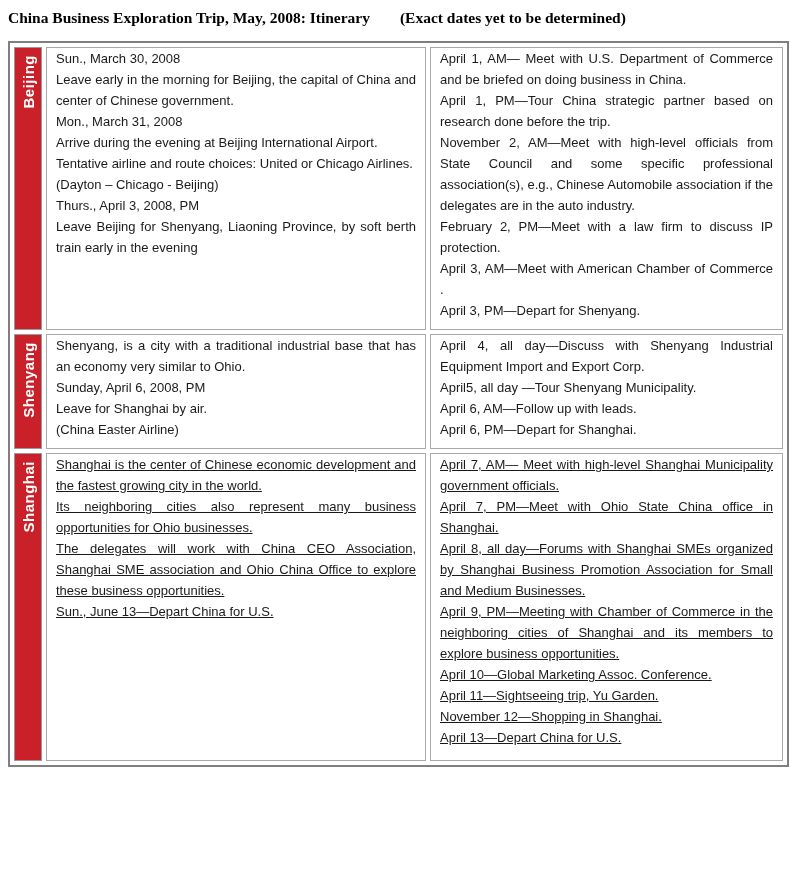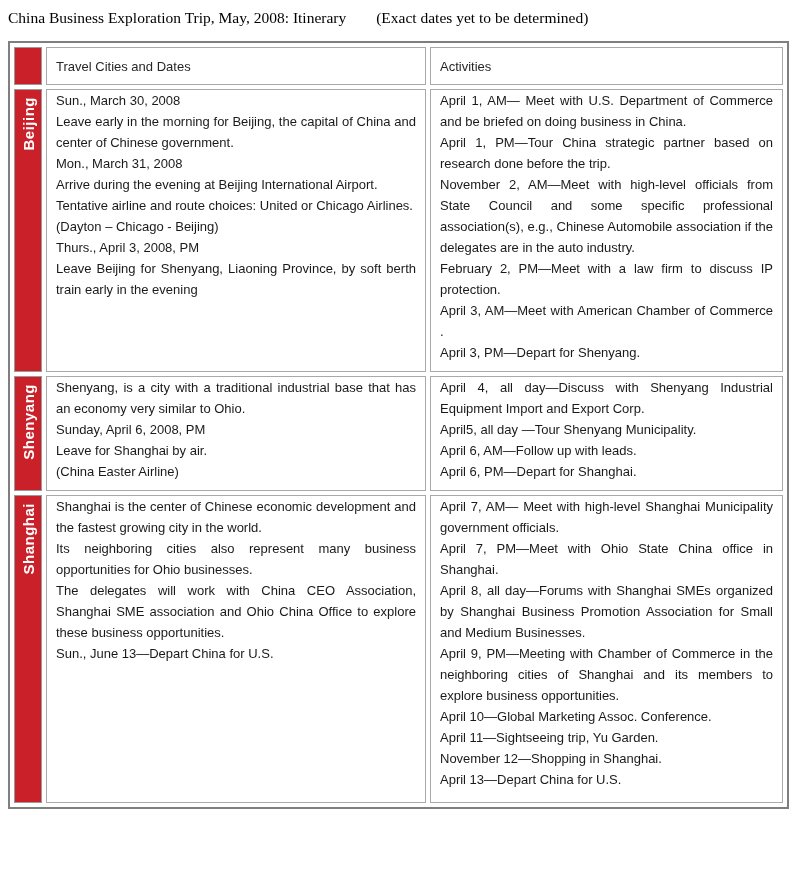--- a/index.html
+++ b/index.html
@@ -7,21 +7,21 @@
   body {
     width: 798px; height: 877px; overflow: hidden;
     font-family: "Liberation Sans", sans-serif;
     color: #1a1a1a;
   }
   .page { padding: 6px 8px; }
 
   
   .title-row {
     font-family: "Liberation Serif", serif;
-    font-weight: normal;
+    font-weight: bold;
     font-size: 15.5px;
     color: #000;
     margin: 3px 0 0 0;
     white-space: nowrap;
   }
   .title-note { margin-left: 26px; }
 
   
   table.itinerary {
     border-collapse: separate;
@@ -61,45 +61,40 @@
     color: #262626;
   }
   .text-cell {
     padding: 0 9px 8px 9px;
     font-size: 13px;
     line-height: 21px;
   }
   .text-cell p { margin: 0; text-align: justify; }
   tr.row-beijing  td { height: 278px; }
   tr.row-shenyang td { height: 112px; }
-  tr.row-shanghai td { height: 308px; }
+  tr.row-shanghai td { height: 308px; text-decoration: underline; }
 </style>
 </head>
 <body>
 
 <div class="page">
 
   <div class="title-row">
     <span>China Business Exploration Trip, May, 2008: Itinerary</span>
     <span class="title-note">(Exact dates yet to be determined)</span>
   </div>
 
   <table class="itinerary">
     <colgroup>
       <col style="width:28px">
       <col style="width:380px">
       <col style="width:353px">
     </colgroup>
 
     <tbody>
-        <tr class="header-row">
-      <td class="red-cell"></td>
-      <td class="header-cell">Travel Cities and Dates</td>
-      <td class="header-cell">Activities</td>
-    </tr>
 
     <tr class="row-beijing">
       <td class="red-cell">
         <span class="city-label">Beijing</span>
       </td>
       <td class="text-cell">
             <p>Sun., March 30, 2008</p>
             <p>Leave early in the morning for Beijing, the capital of China and center of Chinese government.</p>
             <p>Mon., March 31, 2008</p>
             <p>Arrive during the evening at Beijing International Airport.</p>

